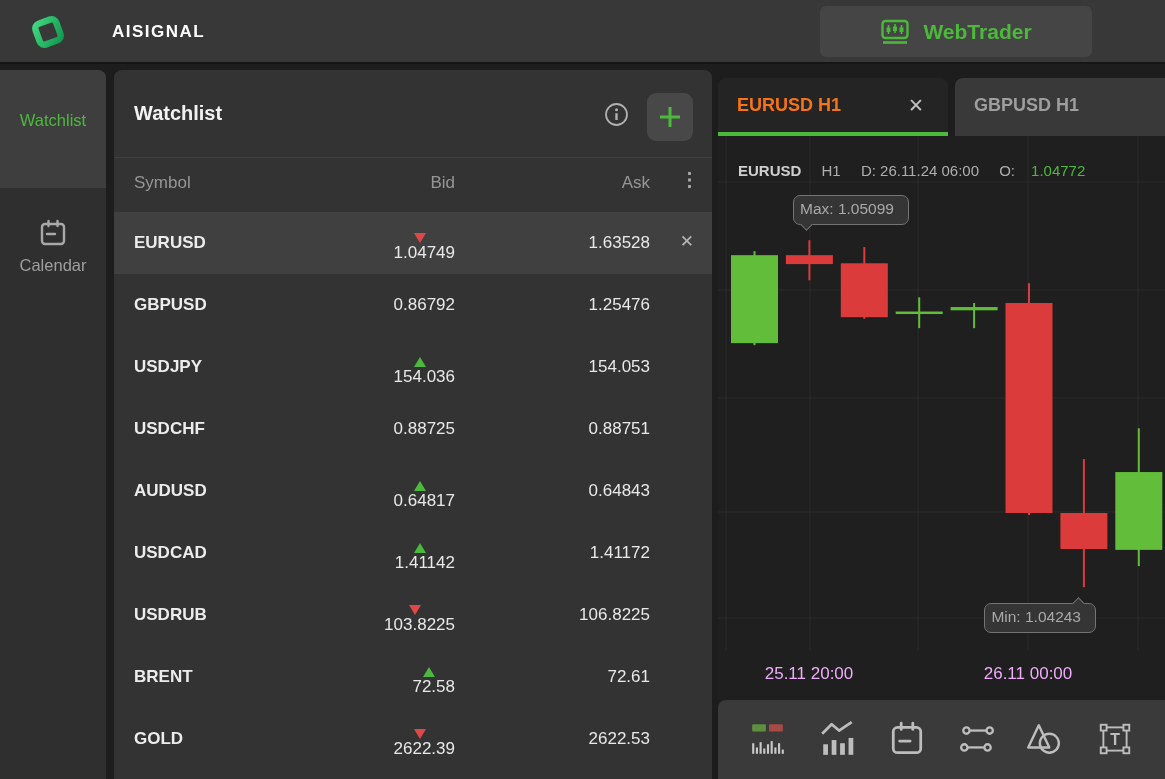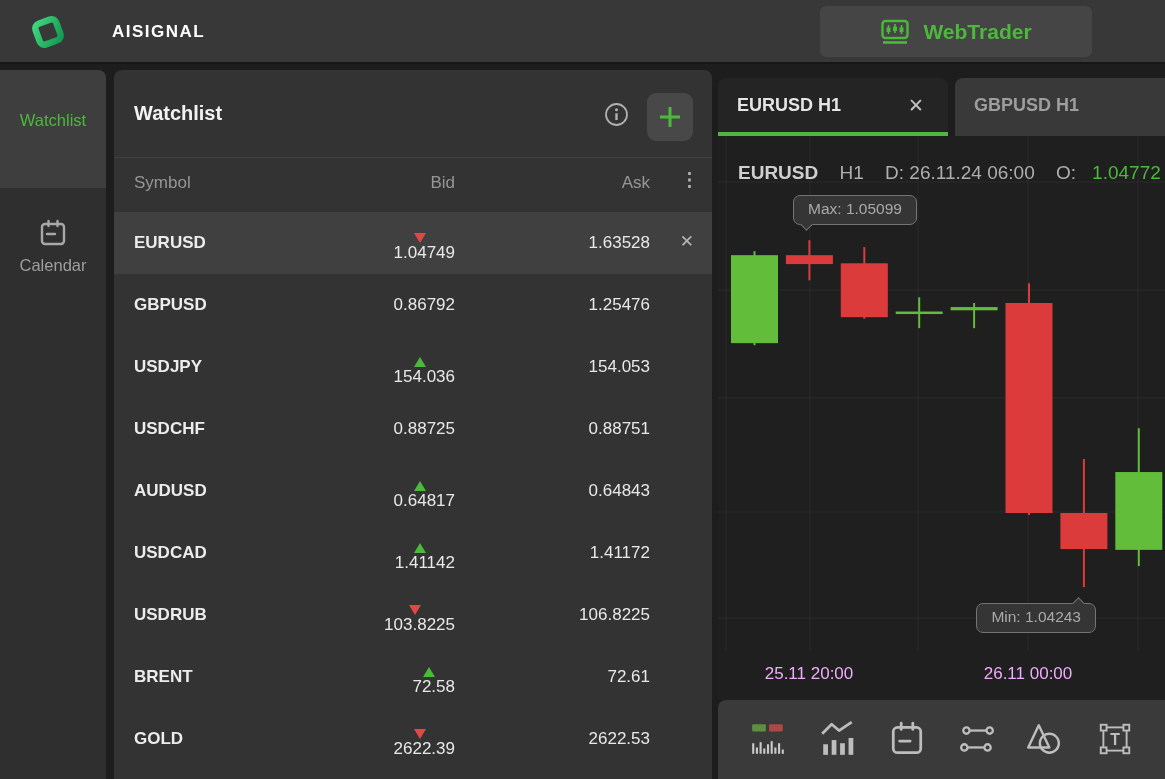--- a/index.html
+++ b/index.html
@@ -44,33 +44,33 @@
   .wrow .bid { position:absolute; right:257px; top:21px; font-size:17px; color:#e8e8e8; display:flex; align-items:center;flex-direction:column; }
   .wrow .ask { position:absolute; right:62px; top:21px; font-size:17px; color:#e8e8e8; }
   .wrow .rowx { position:absolute; right:18px; top:19px; font-size:17px; color:#b5b5b5; }
   .arr { width:0; height:0; border-left:6px solid transparent; border-right:6px solid transparent; margin-right:9px; }
   .arr.up { border-bottom:10px solid #4cb83c; }
   .arr.down { border-top:10px solid #e04848; }
 
   
   .tab { position:absolute; top:78px; height:58px; border-radius:8px 8px 0 0; font-size:18px; font-weight:bold; cursor:pointer; }
   .tab1 { left:718px; width:230px; background:#242424; border-bottom:4px solid #4cb83c; }
-  .tab1 .tab-lbl { position:absolute; left:19px; top:17px; color:#e5e5e5; }
+  .tab1 .tab-lbl { position:absolute; left:19px; top:17px; color:#f97316; }
   .tab1 .tabx { position:absolute; right:24px; top:16px; color:#c0c0c0; font-weight:normal; font-size:19px; }
   .tab2 { left:955px; width:220px; background:#393939; }
   .tab2 .tab-lbl { position:absolute; left:19px; top:17px; color:#9e9e9e; }
 
   
   .chart { position:absolute; left:718px; top:136px; width:447px; height:564px; background:#1f1f1f; overflow:hidden; }
   .chart svg.plot { position:absolute; left:0; top:0; }
-  .ohlc { position:absolute; left:20px; top:26px; font-size:19px; color:#aeaeae; white-space:nowrap; }
+  .ohlc { position:absolute; left:20px; top:26px; font-size:15px; color:#aeaeae; white-space:nowrap; }
   .ohlc .s { margin-right:16px; }
   .ohlc .sym { font-weight:bold; color:#cfcfcf; }
   .ohlc .open-val { color:#4cb83c; }
-  .tooltip { position:absolute; background:#353535; border:1px solid #747474; border-radius:7px; padding:4px 14px 6px 14px; font-size:15.5px; color:#a9a9a9; white-space:nowrap; }
+  .tooltip { position:absolute; background:#353535; border:1px solid #747474; border-radius:7px; padding:4px 14px 6px 6px; font-size:15.5px; color:#a9a9a9; white-space:nowrap; }
   .tt-max { left:75px; top:59px; }
   .tt-min { right:69px; top:467px; }
   .tail { position:absolute; width:9px; height:9px; background:#353535; transform:rotate(45deg); }
   .tail.bl { left:8px; bottom:-5px; border-right:1px solid #747474; border-bottom:1px solid #747474; }
   .tail.tr { right:12px; top:-5px; border-left:1px solid #747474; border-top:1px solid #747474; }
   .t-axis-lbl { position:absolute; top:528px; transform:translateX(-50%); font-size:17px; color:#f0abfc; white-space:nowrap; }
 
   
   .ch-toolbar { position:absolute; left:718px; top:700px; width:447px; height:79px; background:#3a3a3a; border-radius:8px 0 0 0; }
   .ct-icon { position:absolute; top:20px; width:38px; height:38px; cursor:pointer; }

